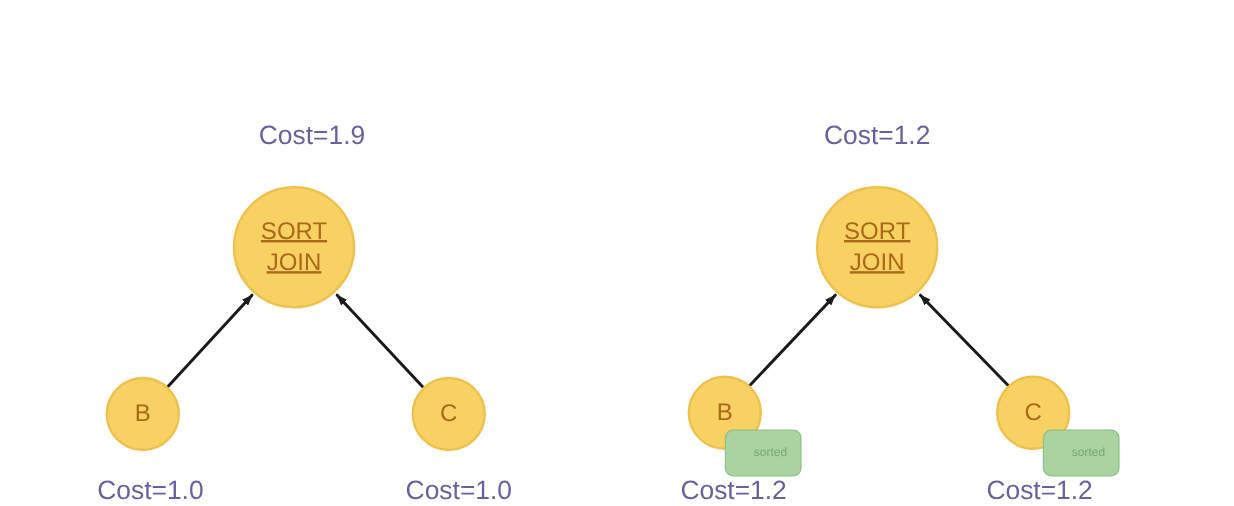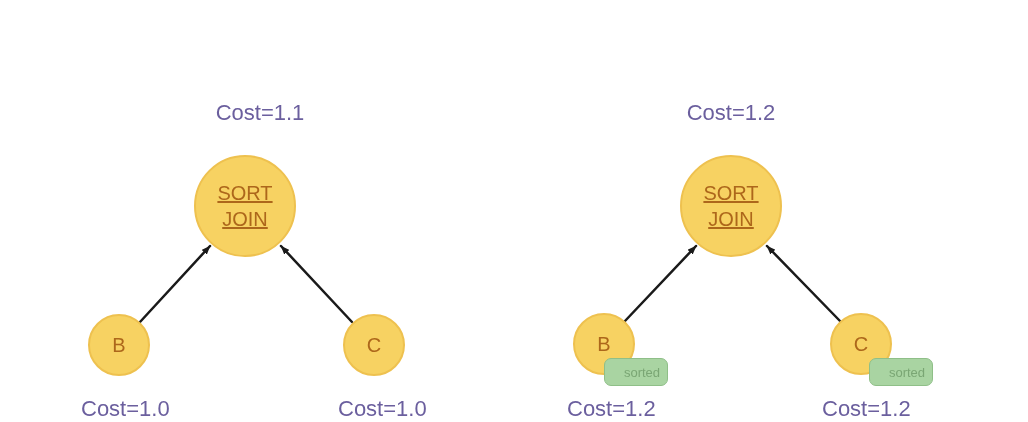--- a/index.html
+++ b/index.html
@@ -64,26 +64,26 @@
     line-height: 1.1;
     white-space: nowrap;
   }
   .cost-top {
     width: 160px;
     text-align: center;
   }
   .badge {
     position: absolute;
     width: 64px;
-    height: 28px;
+    height: 39px;
     background: var(--badge-fill, #a9d4a2);
     border: 1px solid var(--badge-stroke, #8fbf88);
     border-radius: 7px;
     color: var(--badge-text, #7aa674);
-    font-size: 13px;
+    font-size: 10px;
     display: flex;
     align-items: center;
     justify-content: center;
     box-sizing: border-box;
     padding-left: 12px;
   }
 </style>
 </head>
 <body>
 
@@ -95,21 +95,21 @@
         <polygon points="0 0, 9 3.5, 0 7"></polygon>
       </marker>
     </defs>
     <line x1="140" y1="322" x2="210" y2="246" marker-end="url(#arrowhead)"></line>
     <line x1="352" y1="322" x2="281" y2="246" marker-end="url(#arrowhead)"></line>
     <line x1="625" y1="321" x2="696" y2="246" marker-end="url(#arrowhead)"></line>
     <line x1="840" y1="321" x2="767" y2="246" marker-end="url(#arrowhead)"></line>
   </svg>
 
   <section>
-    <div class="cost-label cost-top" style="left:180px; top:101px;">Cost=1.1</div>
+    <div class="cost-label cost-top" style="left:180px; top:101px;">Cost=1.9</div>
 
     <div class="node root-node" style="left:194px; top:155px;">
       <span class="node-label">SORT
 JOIN</span>
     </div>
 
     <div class="node leaf-node" style="left:88px; top:314px;">
       <span class="node-label">B</span>
     </div>
 

